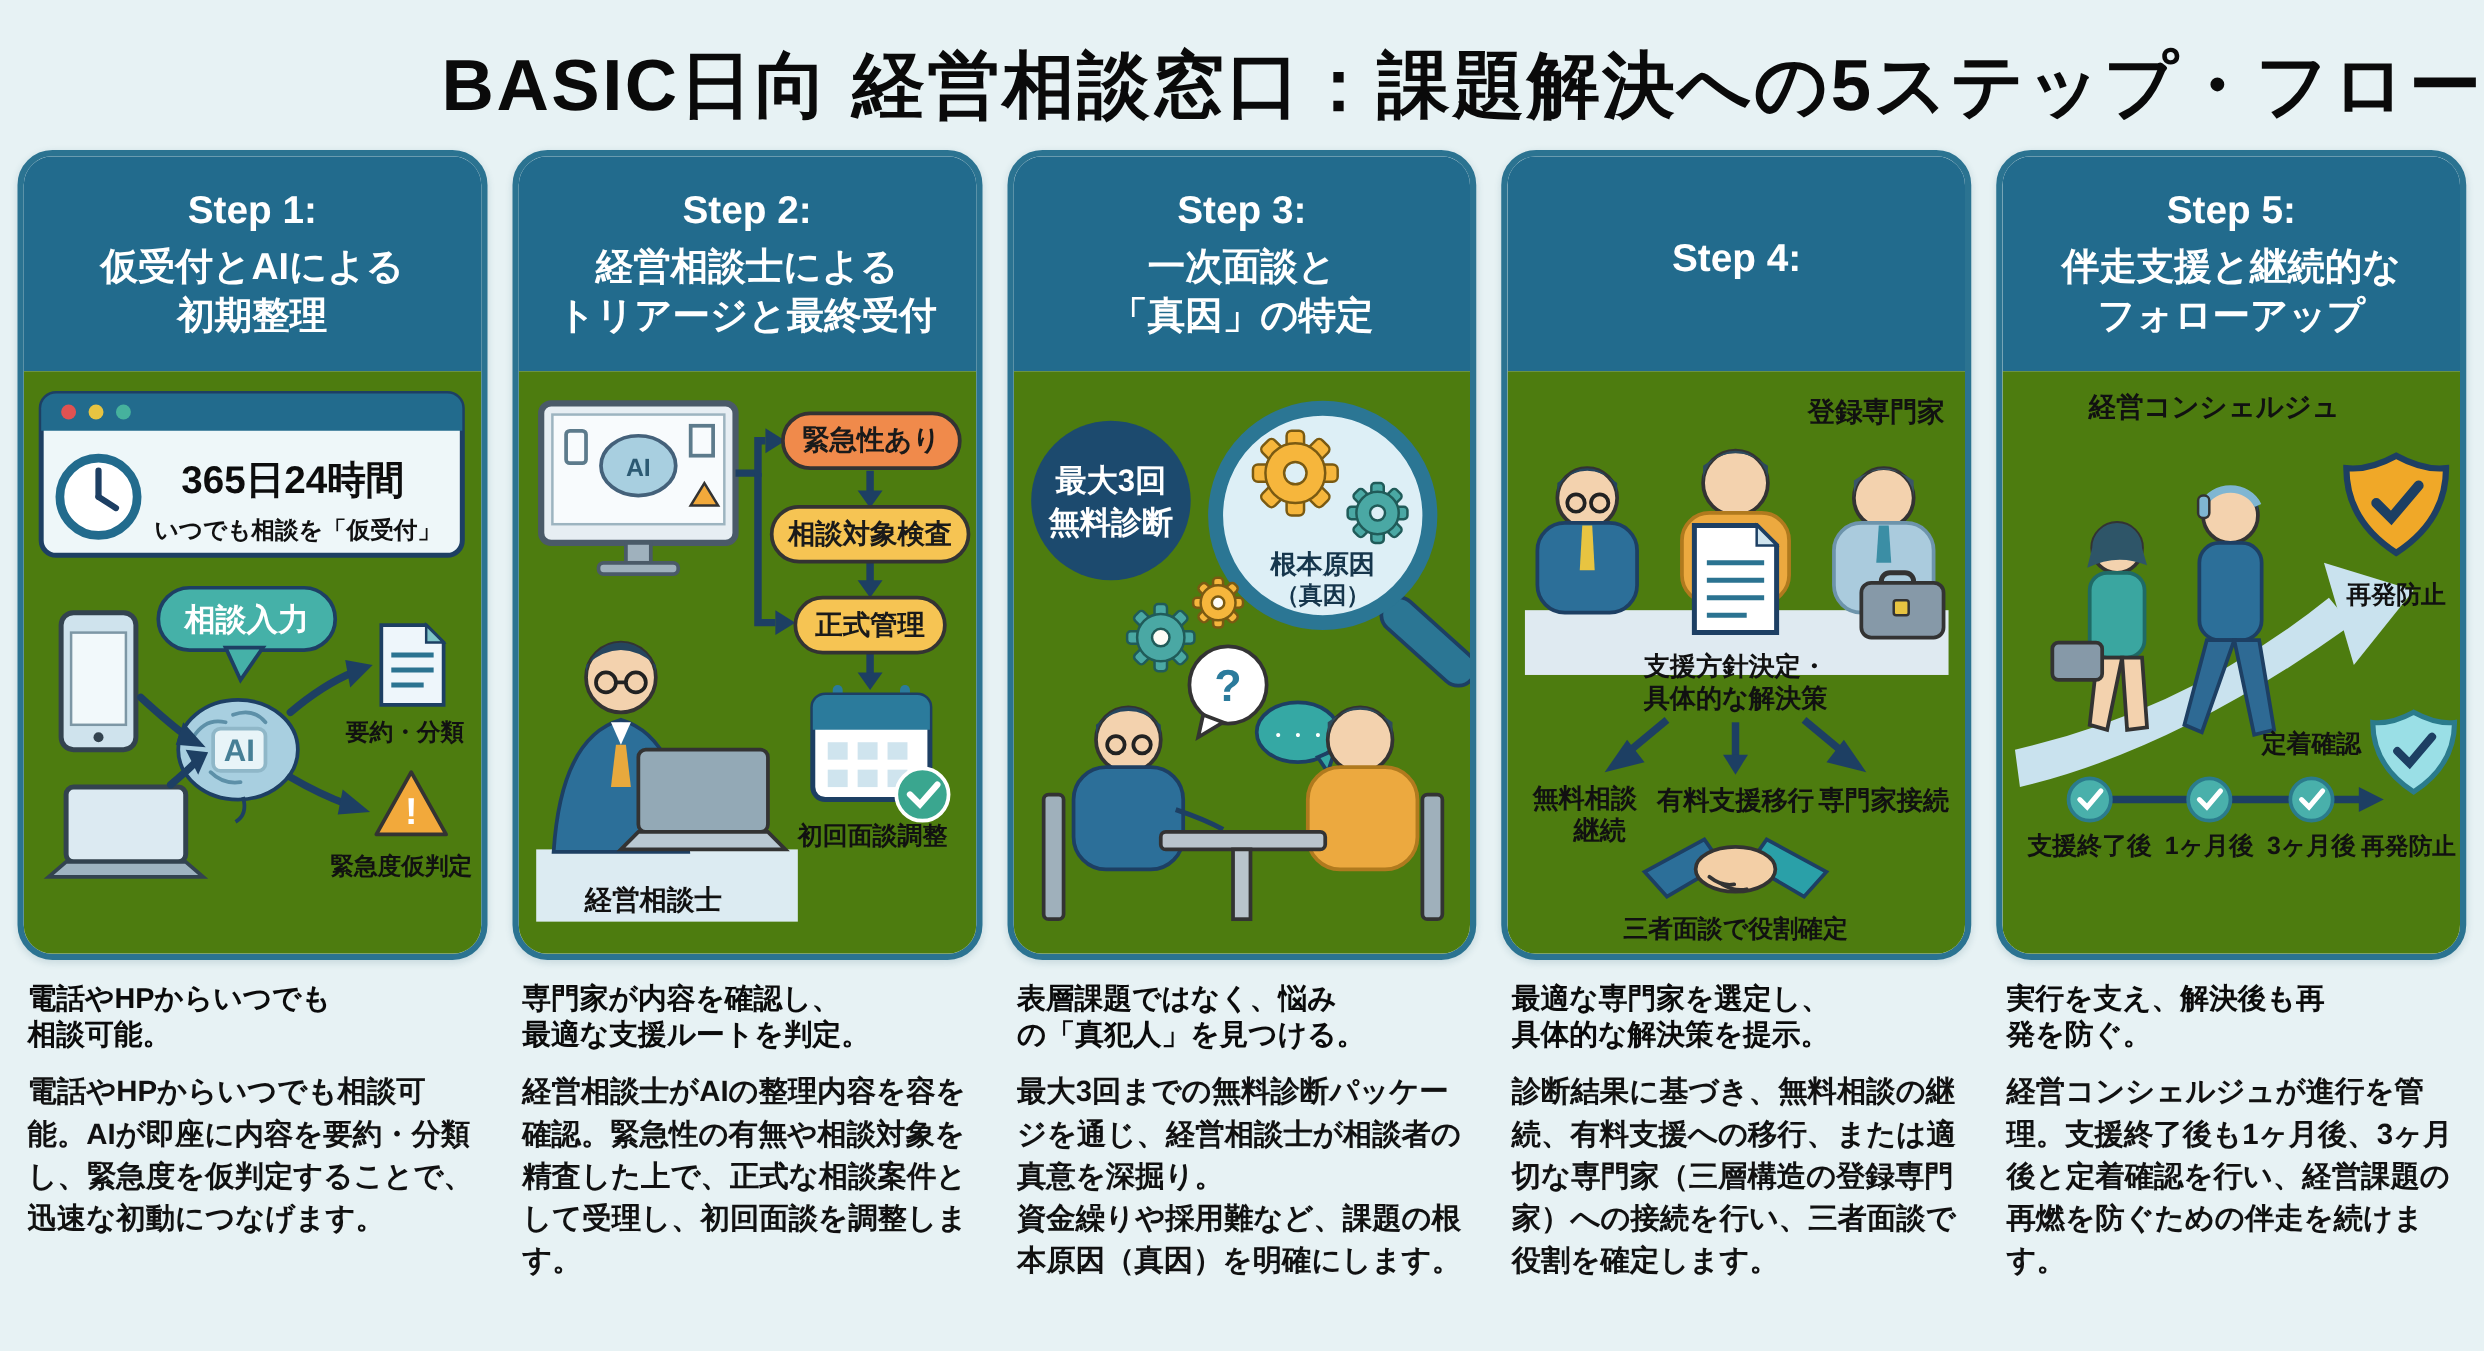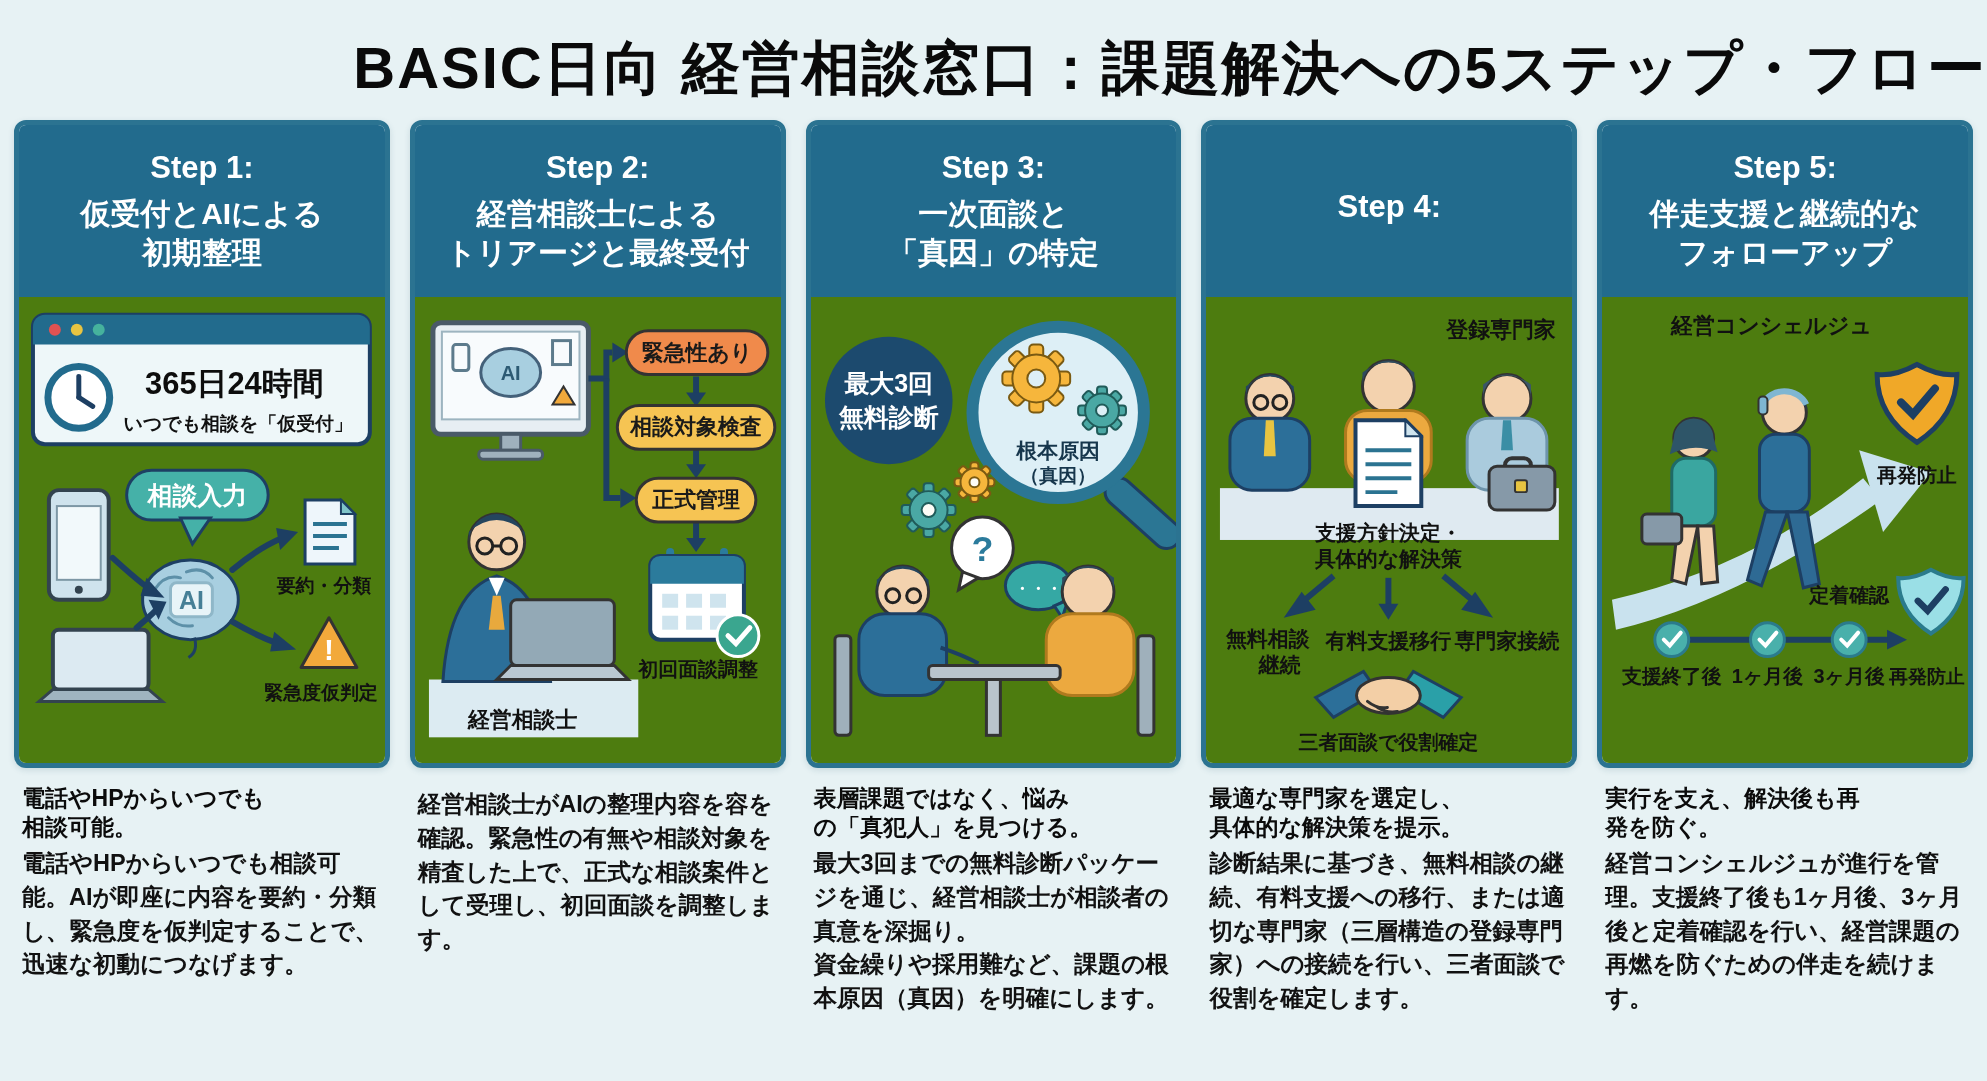--- a/index.html
+++ b/index.html
@@ -21,21 +21,21 @@
   }
   .columns {
     position:absolute;
     top:120px; left:14px; right:14px;
     display:flex;
     gap:20px;
   }
   .col { flex:1; min-width:0; }
   .card {
     border:5px solid #2b7391;
-    border-radius:12px;
+    border-radius:28px;
     overflow:hidden;
     background:#fdfcf6;
     height:648px;
     display:flex;
     flex-direction:column;
     box-shadow:0 2px 6px rgba(30,80,100,.15);
   }
   .card-header {
     background:#226b8d;
     color:#ffffff;
@@ -53,21 +53,21 @@
   }
   .card-body { flex:1; position:relative; background:#4d7c0f; }
   .card-body svg { display:block; width:100%; height:100%; }
   svg text { font-family:"Liberation Sans","DejaVu Sans",sans-serif; font-weight:700; }
   .text-block { padding:16px 8px 0 8px; }
   .summary {
     font-size:23px; font-weight:700; line-height:1.28;
     white-space:pre-line; color:#0b0b0b;
   }
   .body-text {
-    margin-top:4px;
+    margin-top:14px;
     font-size:23.5px; font-weight:700; line-height:1.44;
     white-space:pre-line; color:#111;
   }
 </style>
 </head>
 <body>
 
 <h1 class="main-title">BASIC日向 経営相談窓口：課題解決への5ステップ・フロー</h1>
 
 <div class="columns">
@@ -234,20 +234,22 @@
             <polygon points="74,278 90,278 82,296" fill="#ffffff"></polygon>
             <polygon points="78,296 86,296 90,330 74,330" fill="#e8a93d"></polygon>
             <rect x="96" y="300" width="104" height="66" rx="6" fill="#93a9b6" stroke="#333333" stroke-width="3"></rect>
             <polygon points="82,380 214,380 200,366 96,366" fill="#b9c8d2" stroke="#333333" stroke-width="3"></polygon>
             <text x="108" y="428" font-size="22" text-anchor="middle" fill="#111">経営相談士</text>
           </g>
         </svg>
       </div>
     </div>
     <div class="text-block">
+      <div class="summary">専門家が内容を確認し、
+最適な支援ルートを判定。</div>
       <div class="body-text">経営相談士がAIの整理内容を容を確認。緊急性の有無や相談対象を精査した上で、正式な相談案件として受理し、初回面談を調整します。</div>
     </div>
   </div>
 
   <div class="col">
     <div class="card">
       <div class="card-header">
         <div class="step-label">Step 3:</div>
         <div class="step-heading">一次面談と
 「真因」の特定</div>

